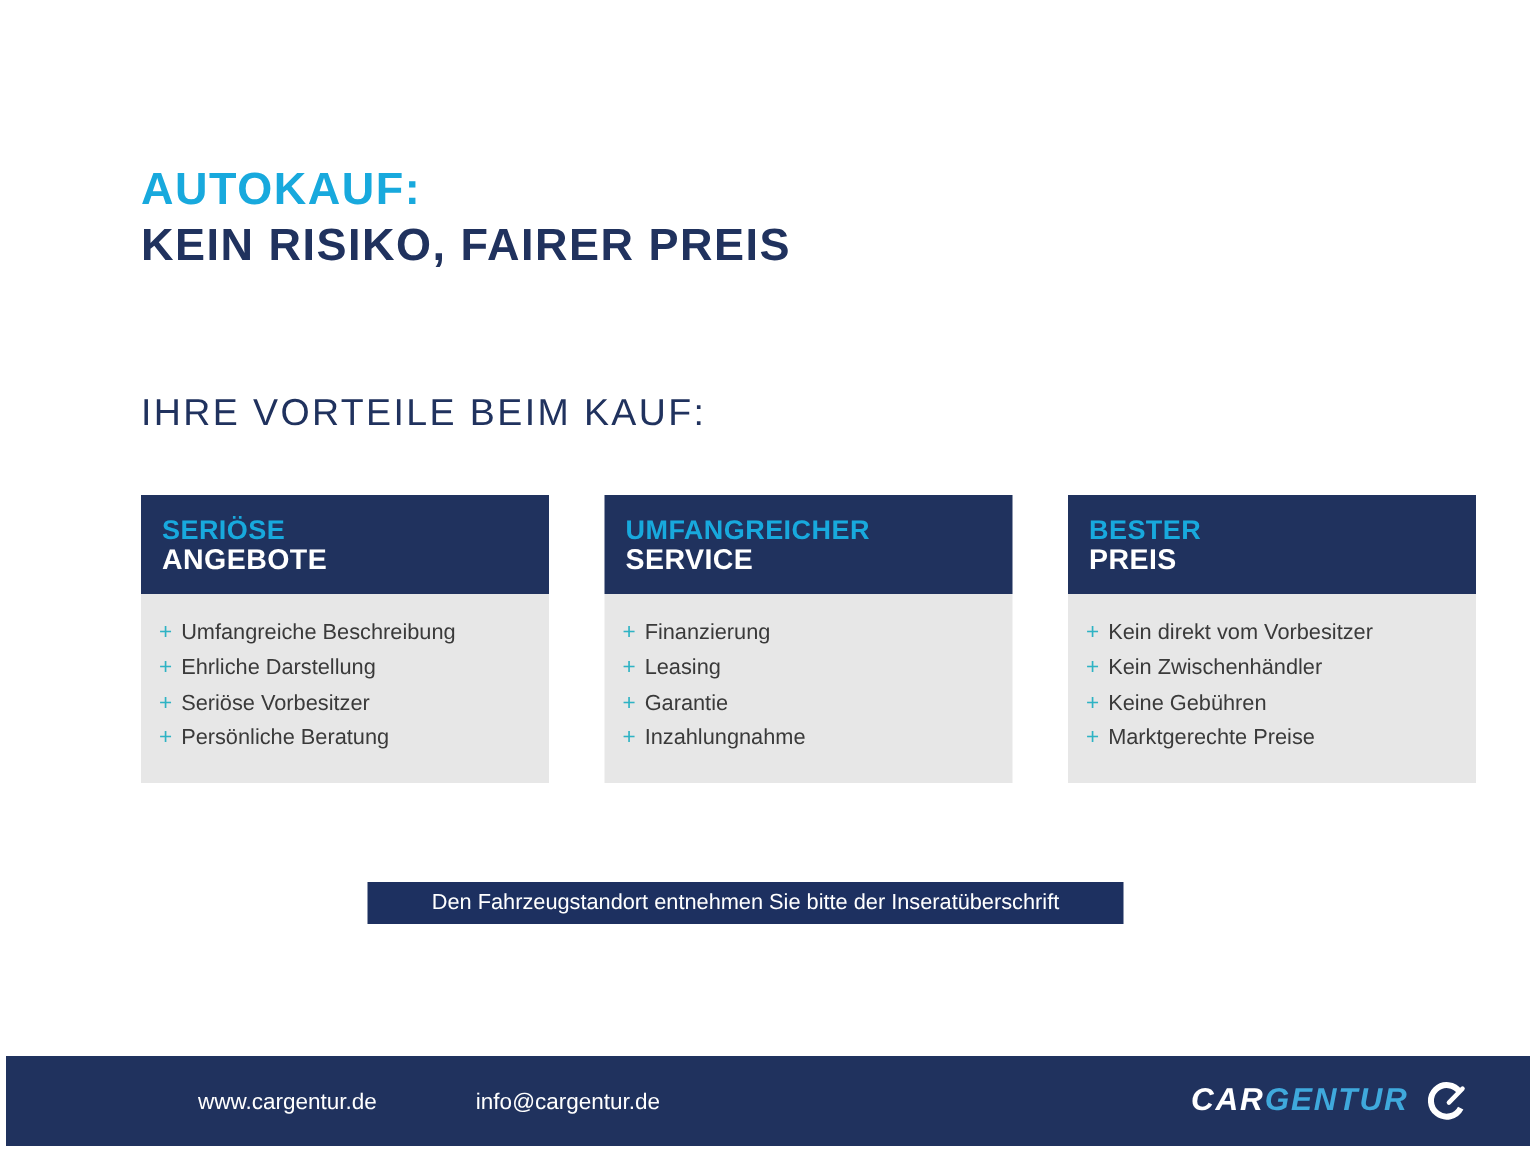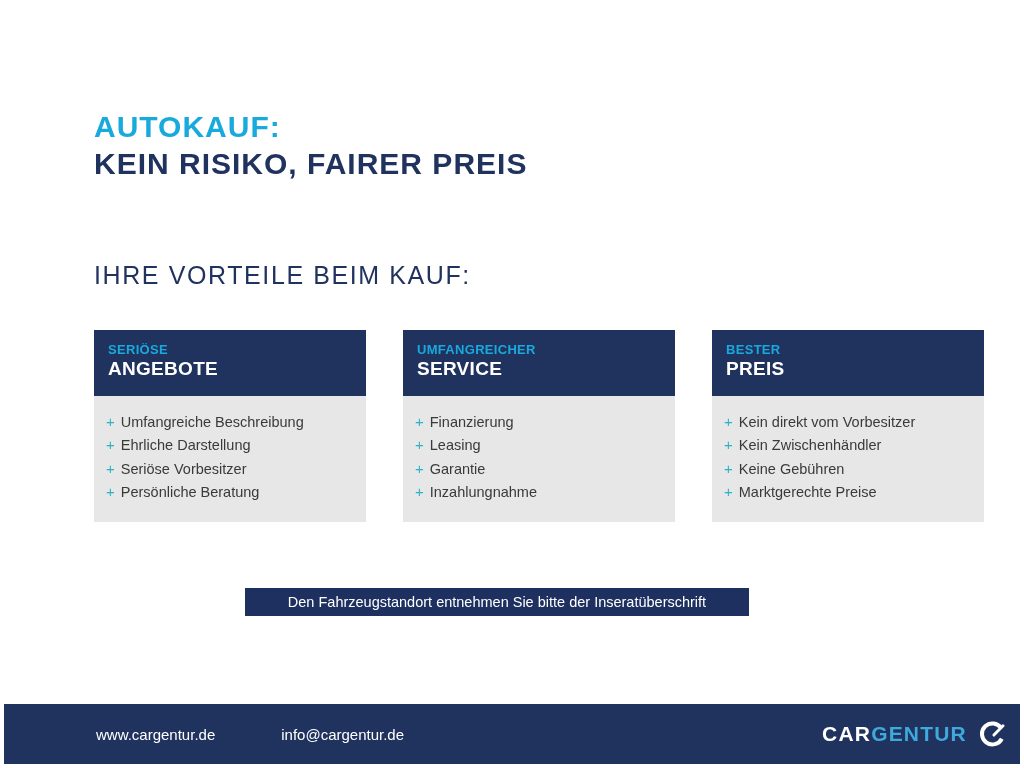--- a/index.html
+++ b/index.html
@@ -77,21 +77,21 @@
   }
   .card-header {
     background: #20325e;
     padding: 13px 14px 14px 14px;
     box-sizing: border-box;
     height: 66px;
   }
   .card-header-top {
     display: block;
     color: #18a9dd;
-    font-size: 13px;
+    font-size: 18px;
     font-weight: bold;
     letter-spacing: 0.3px;
     line-height: 1.12;
     text-transform: uppercase;
   }
   .card-header-bottom {
     display: block;
     color: #ffffff;
     font-size: 19px;
     font-weight: bold;
@@ -146,36 +146,38 @@
   
   .footer {
     position: absolute;
     left: 4px;
     right: 4px;
     bottom: 4px;
     height: 60px;
     background: #20325e;
     display: flex;
     align-items: center;
+    padding-left: 36px;
   }
   .footer-link {
     color: #ffffff;
     font-size: 15px;
     text-decoration: none;
   }
   .footer-web { margin-left: 92px; }
   .footer-mail { margin-left: 66px; }
 
   .logo {
     position: absolute;
-    right: 14px;
+    right: 42px;
     top: 50%;
     transform: translateY(-50%);
     display: flex;
     align-items: center;
+    font-style: italic;
   }
   .logo-car {
     color: #ffffff;
     font-size: 21px;
     font-weight: bold;
     letter-spacing: 1.2px;
   }
   .logo-gentur {
     color: #3fa9dc;
     font-size: 21px;

